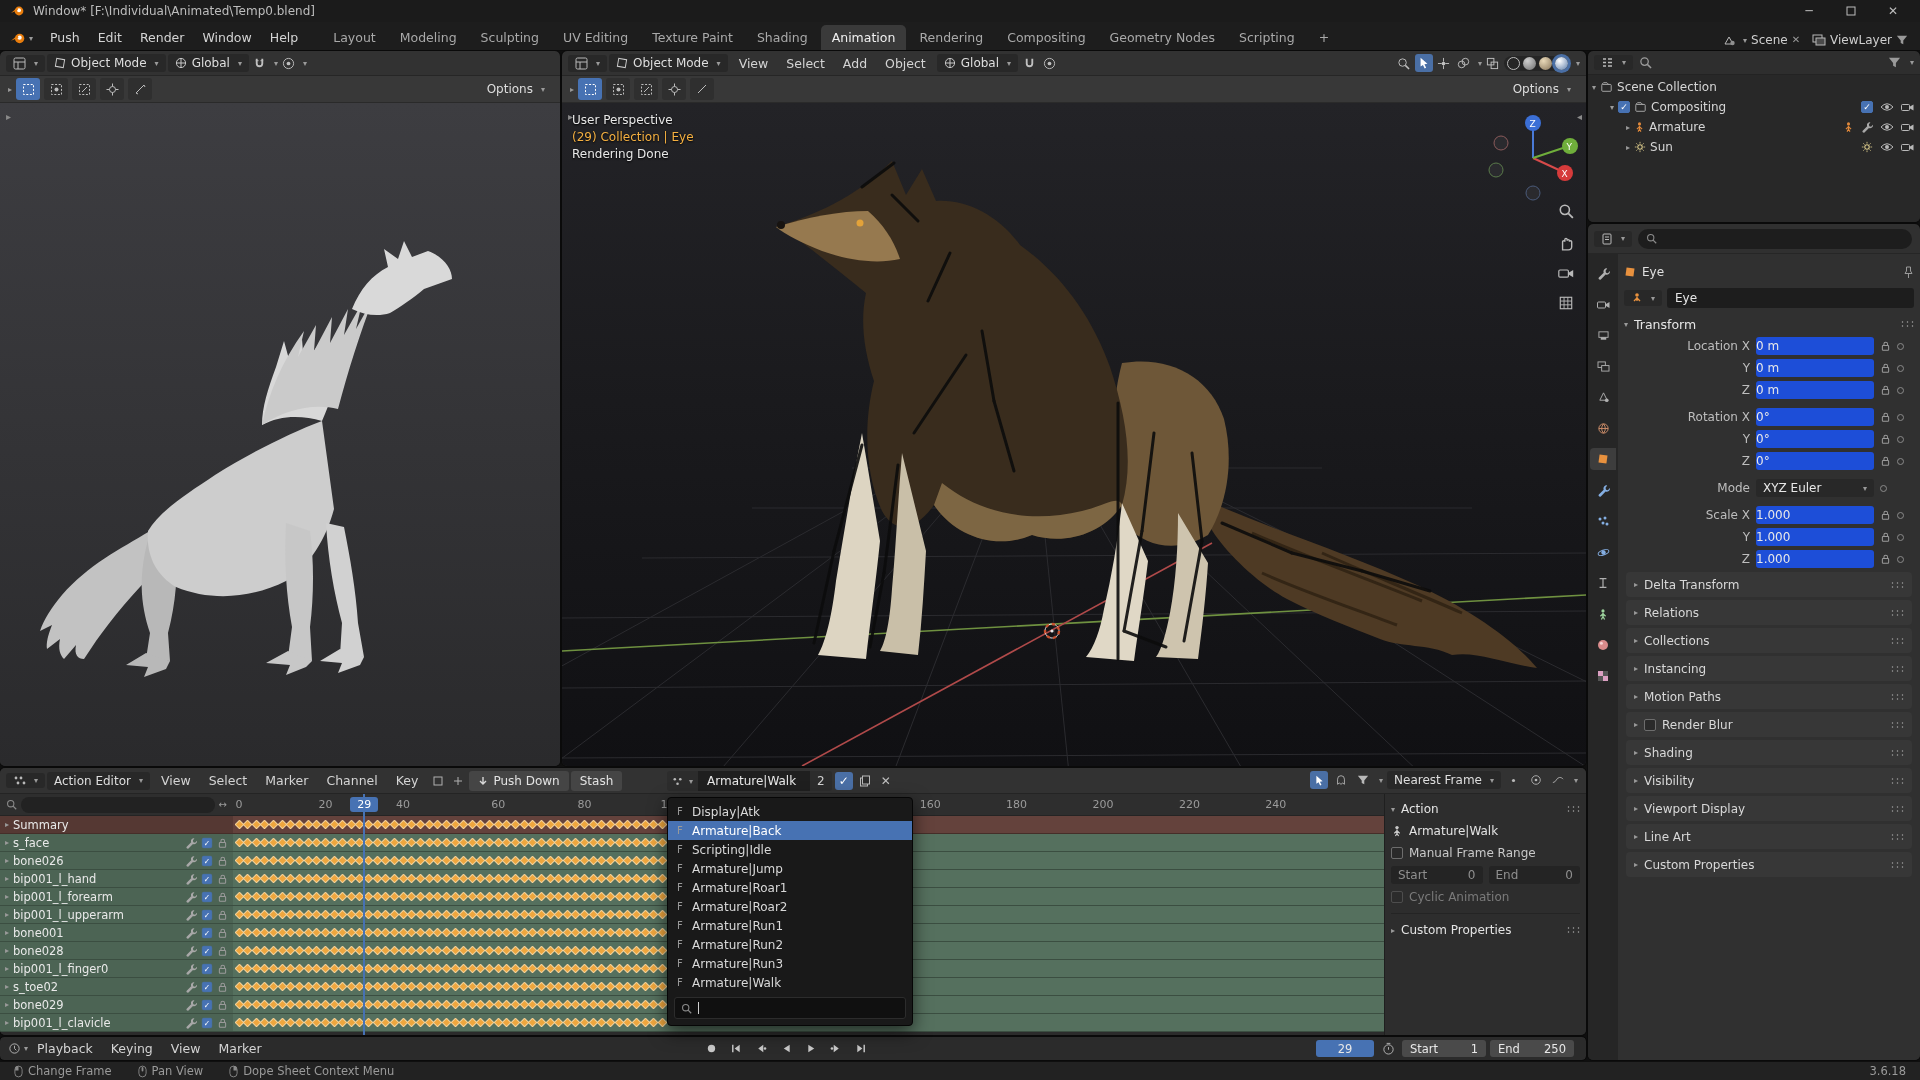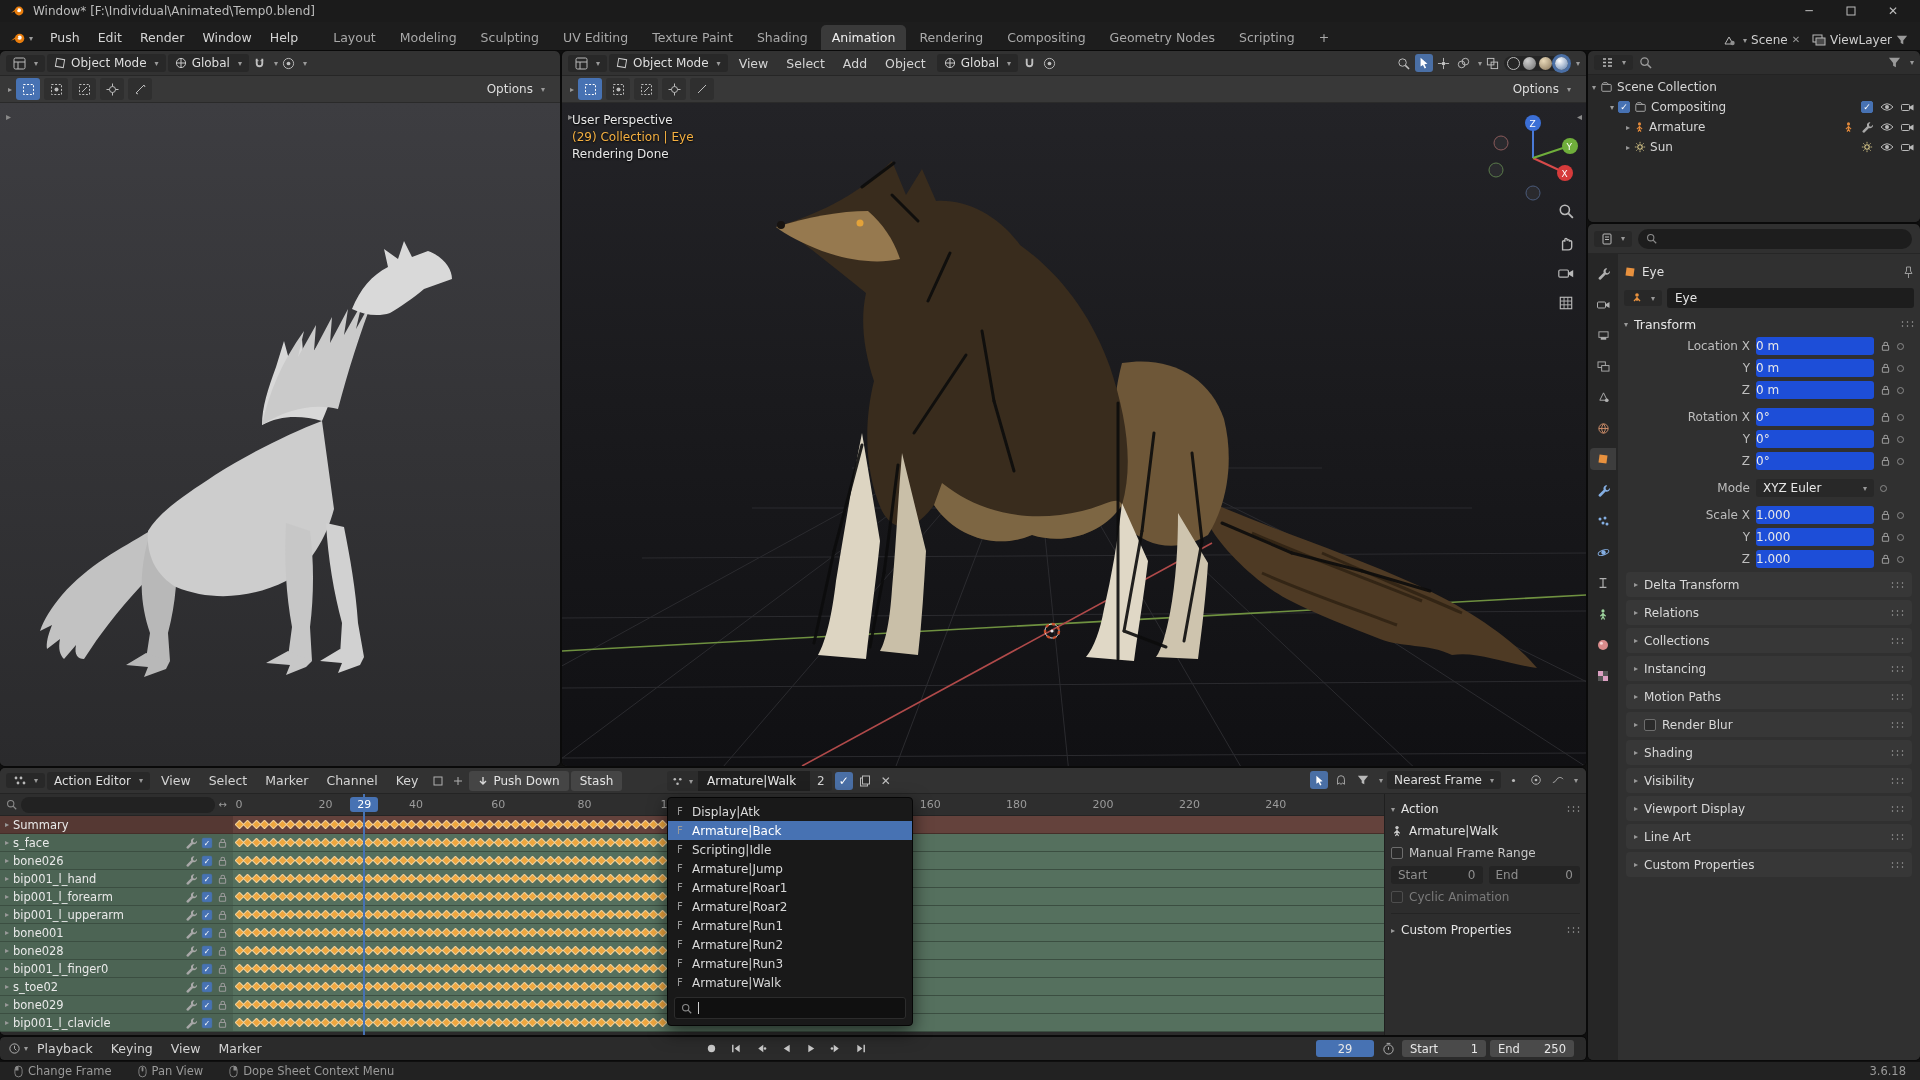--- a/index.html
+++ b/index.html
@@ -1054,21 +1054,21 @@
       <svg width="11" height="11" viewBox="0 0 14 14">
           <circle cx="6" cy="6" r="4" fill="none" stroke="#8a8a8a" stroke-width="1.4"></circle>
           <line x1="9" y1="9" x2="13" y2="13" stroke="#8a8a8a" stroke-width="1.6"></line>
         </svg>
       <span class="grow" style="height:16px;background:#222;border-radius:8px"></span>
       <span class="ic" style="color:#9a9a9a;font-size:10px">↔</span>
     </div>
     <div id="ds-ruler">
         <span class="rlabel" style="left: 6px;">0</span>
         <span class="rlabel" style="left: 92.4px;">20</span>
-        <span class="rlabel" style="left: 183px;">40</span>
+        <span class="rlabel" style="left: 170px;">40</span>
         <span class="rlabel" style="left: 265.2px;">60</span>
         <span class="rlabel" style="left: 351.6px;">80</span>
         <span class="rlabel" style="left: 438px;">100</span>
         <span class="rlabel" style="left: 524.4px;">120</span>
         <span class="rlabel" style="left: 610.8px;">140</span>
         <span class="rlabel" style="left: 697.2px;">160</span>
         <span class="rlabel" style="left: 783.6px;">180</span>
         <span class="rlabel" style="left: 870px;">200</span>
         <span class="rlabel" style="left: 956.4px;">220</span>
         <span class="rlabel" style="left: 1042.8px;">240</span>

